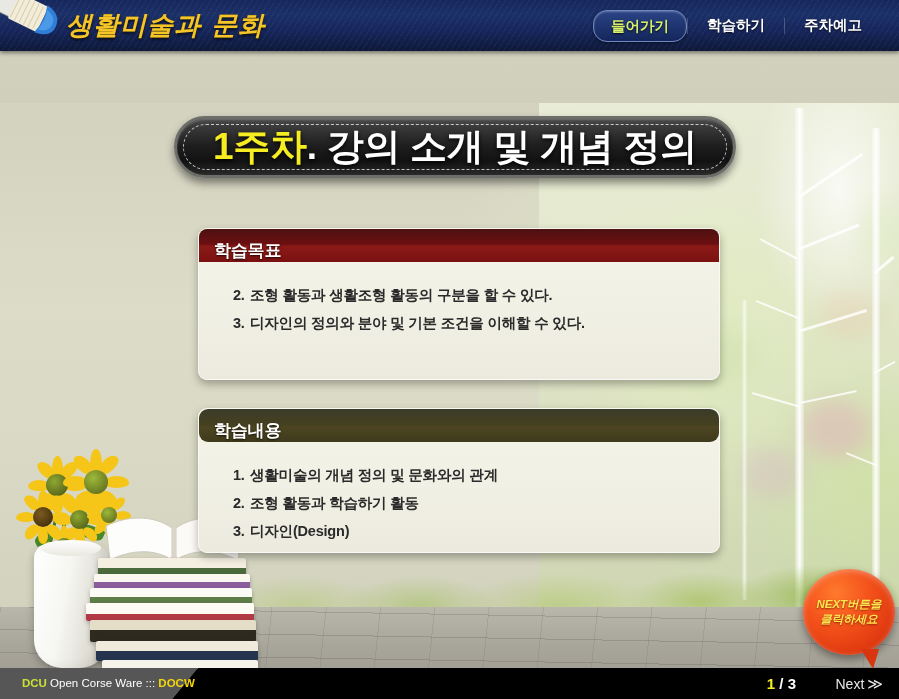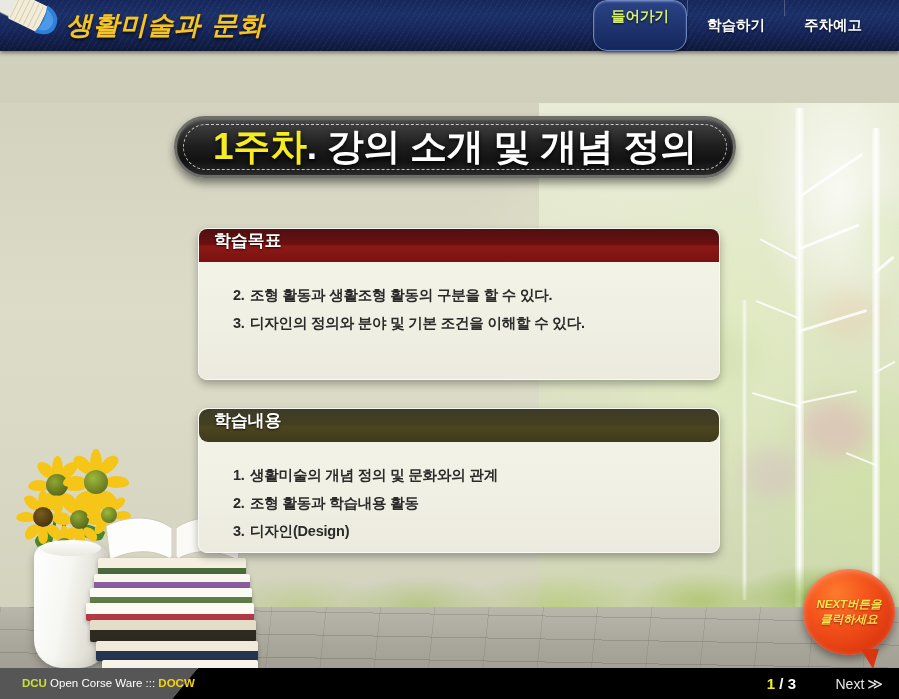--- a/index.html
+++ b/index.html
@@ -70,21 +70,21 @@
     box-shadow:0 2px 4px rgba(0,0,0,.45);
   }
   .brush-logo { position:absolute; left:-4px; top:-6px; width:86px; height:58px; }
   .logo-text {
     position:absolute; left:66px; top:3px; height:44px; line-height:44px;
     font-size:26px; font-weight:bold; color:#f4c428; letter-spacing:1px;
     font-style:italic;
     text-shadow:0 2px 3px rgba(0,0,0,.75), 0 0 1px #8a6a00;
     font-family:"DejaVu Sans","Liberation Sans",sans-serif;
   }
-  .nav { position:absolute; right:18px; top:0; height:51px; display:flex; gap:0; }
+  .nav { position:absolute; right:18px; top:0; height:51px; display:flex; align-items:center; gap:0; }
   .nav-item {
     color:#ffffff; font-size:14.5px; font-weight:bold; padding:0 19px;
     line-height:51px; cursor:pointer; text-shadow:0 1px 2px rgba(0,0,0,.7);
     position:relative;
   }
   .nav-sep { width:1px; height:16px; background:rgba(255,255,255,.22); }
   .nav-item.active {
     color:#d7f06a; background:linear-gradient(180deg,#2b4486,#14265c);
     border:1px solid #6f87c0; border-radius:14px; line-height:24px; padding:3px 17px;
     box-shadow:inset 0 1px 2px rgba(255,255,255,.28), 0 1px 3px rgba(0,0,0,.5);
@@ -113,21 +113,21 @@
     text-shadow:0 2px 4px rgba(0,0,0,.9); letter-spacing:-.3px; position:relative;
   }
   .title-week { color:#f6ec22; }
 
   
   .panel { position:absolute; z-index:25; border-radius:9px;
     box-shadow:0 4px 9px rgba(0,0,0,.30); overflow:hidden;
     background:linear-gradient(180deg,#f5f4ea 0%,#f1f0e4 55%,#eceade 100%);
     border:1px solid rgba(255,255,255,.55);
   }
-  .panel-head { height:33px; display:flex; align-items:flex-start; padding:0 15px; }
+  .panel-head { height:33px; display:flex; align-items:flex-end; padding:0 15px; }
   .panel-head-title { font-size:17px; font-weight:bold; color:#fff;
     text-shadow:0 1px 2px rgba(0,0,0,.75); letter-spacing:-.2px; }
   .panel-goal .panel-head { background:linear-gradient(180deg,#4d1111 0%,#6d0f10 46%,#8b1a16 52%,#7a1111 100%); }
   .panel-content-box .panel-head { background:linear-gradient(180deg,#3b3b29 0%,#44401f 48%,#4d4520 54%,#3e3a1c 100%);border-radius:9px; }
   .panel-body { padding:21px 0 16px 34px; }
   .panel-body li {
     list-style:none; font-size:14.5px; font-weight:bold; color:#2a2a2a;
     line-height:24px; margin-bottom:4px; letter-spacing:-.2px;
   }
   .li-num { display:inline-block; min-width:17px; }
@@ -265,21 +265,21 @@
       <li><span class="li-num">3.</span><span>디자인의 정의와 분야 및 기본 조건을 이해할 수 있다.</span></li>
     </ul>
   </div>
 
   <div class="panel panel-content-box" id="panel-content">
     <div class="panel-head">
       <span class="panel-head-title">학습내용</span>
     </div>
     <ul class="panel-body">
       <li><span class="li-num">1.</span><span>생활미술의 개념 정의 및 문화와의 관계</span></li>
-      <li><span class="li-num">2.</span><span>조형 활동과 학습내용 활동</span></li>
+      <li><span class="li-num">2.</span><span>조형 활동과 학습하기 활동</span></li>
       <li><span class="li-num">3.</span><span>디자인(Design)</span></li>
     </ul>
   </div>
 
   <div class="deco-books">
 
     <div class="stem" style="left:56px;top:62px;width:4px;height:44px;"></div>
     <div class="stem" style="left:44px;top:66px;width:3px;height:40px;transform:rotate(12deg);"></div>
     <div class="stem" style="left:70px;top:60px;width:3px;height:46px;transform:rotate(-10deg);"></div>
     <div class="leaf" style="left:72px;top:74px;width:26px;height:13px;transform:rotate(24deg);"></div>

